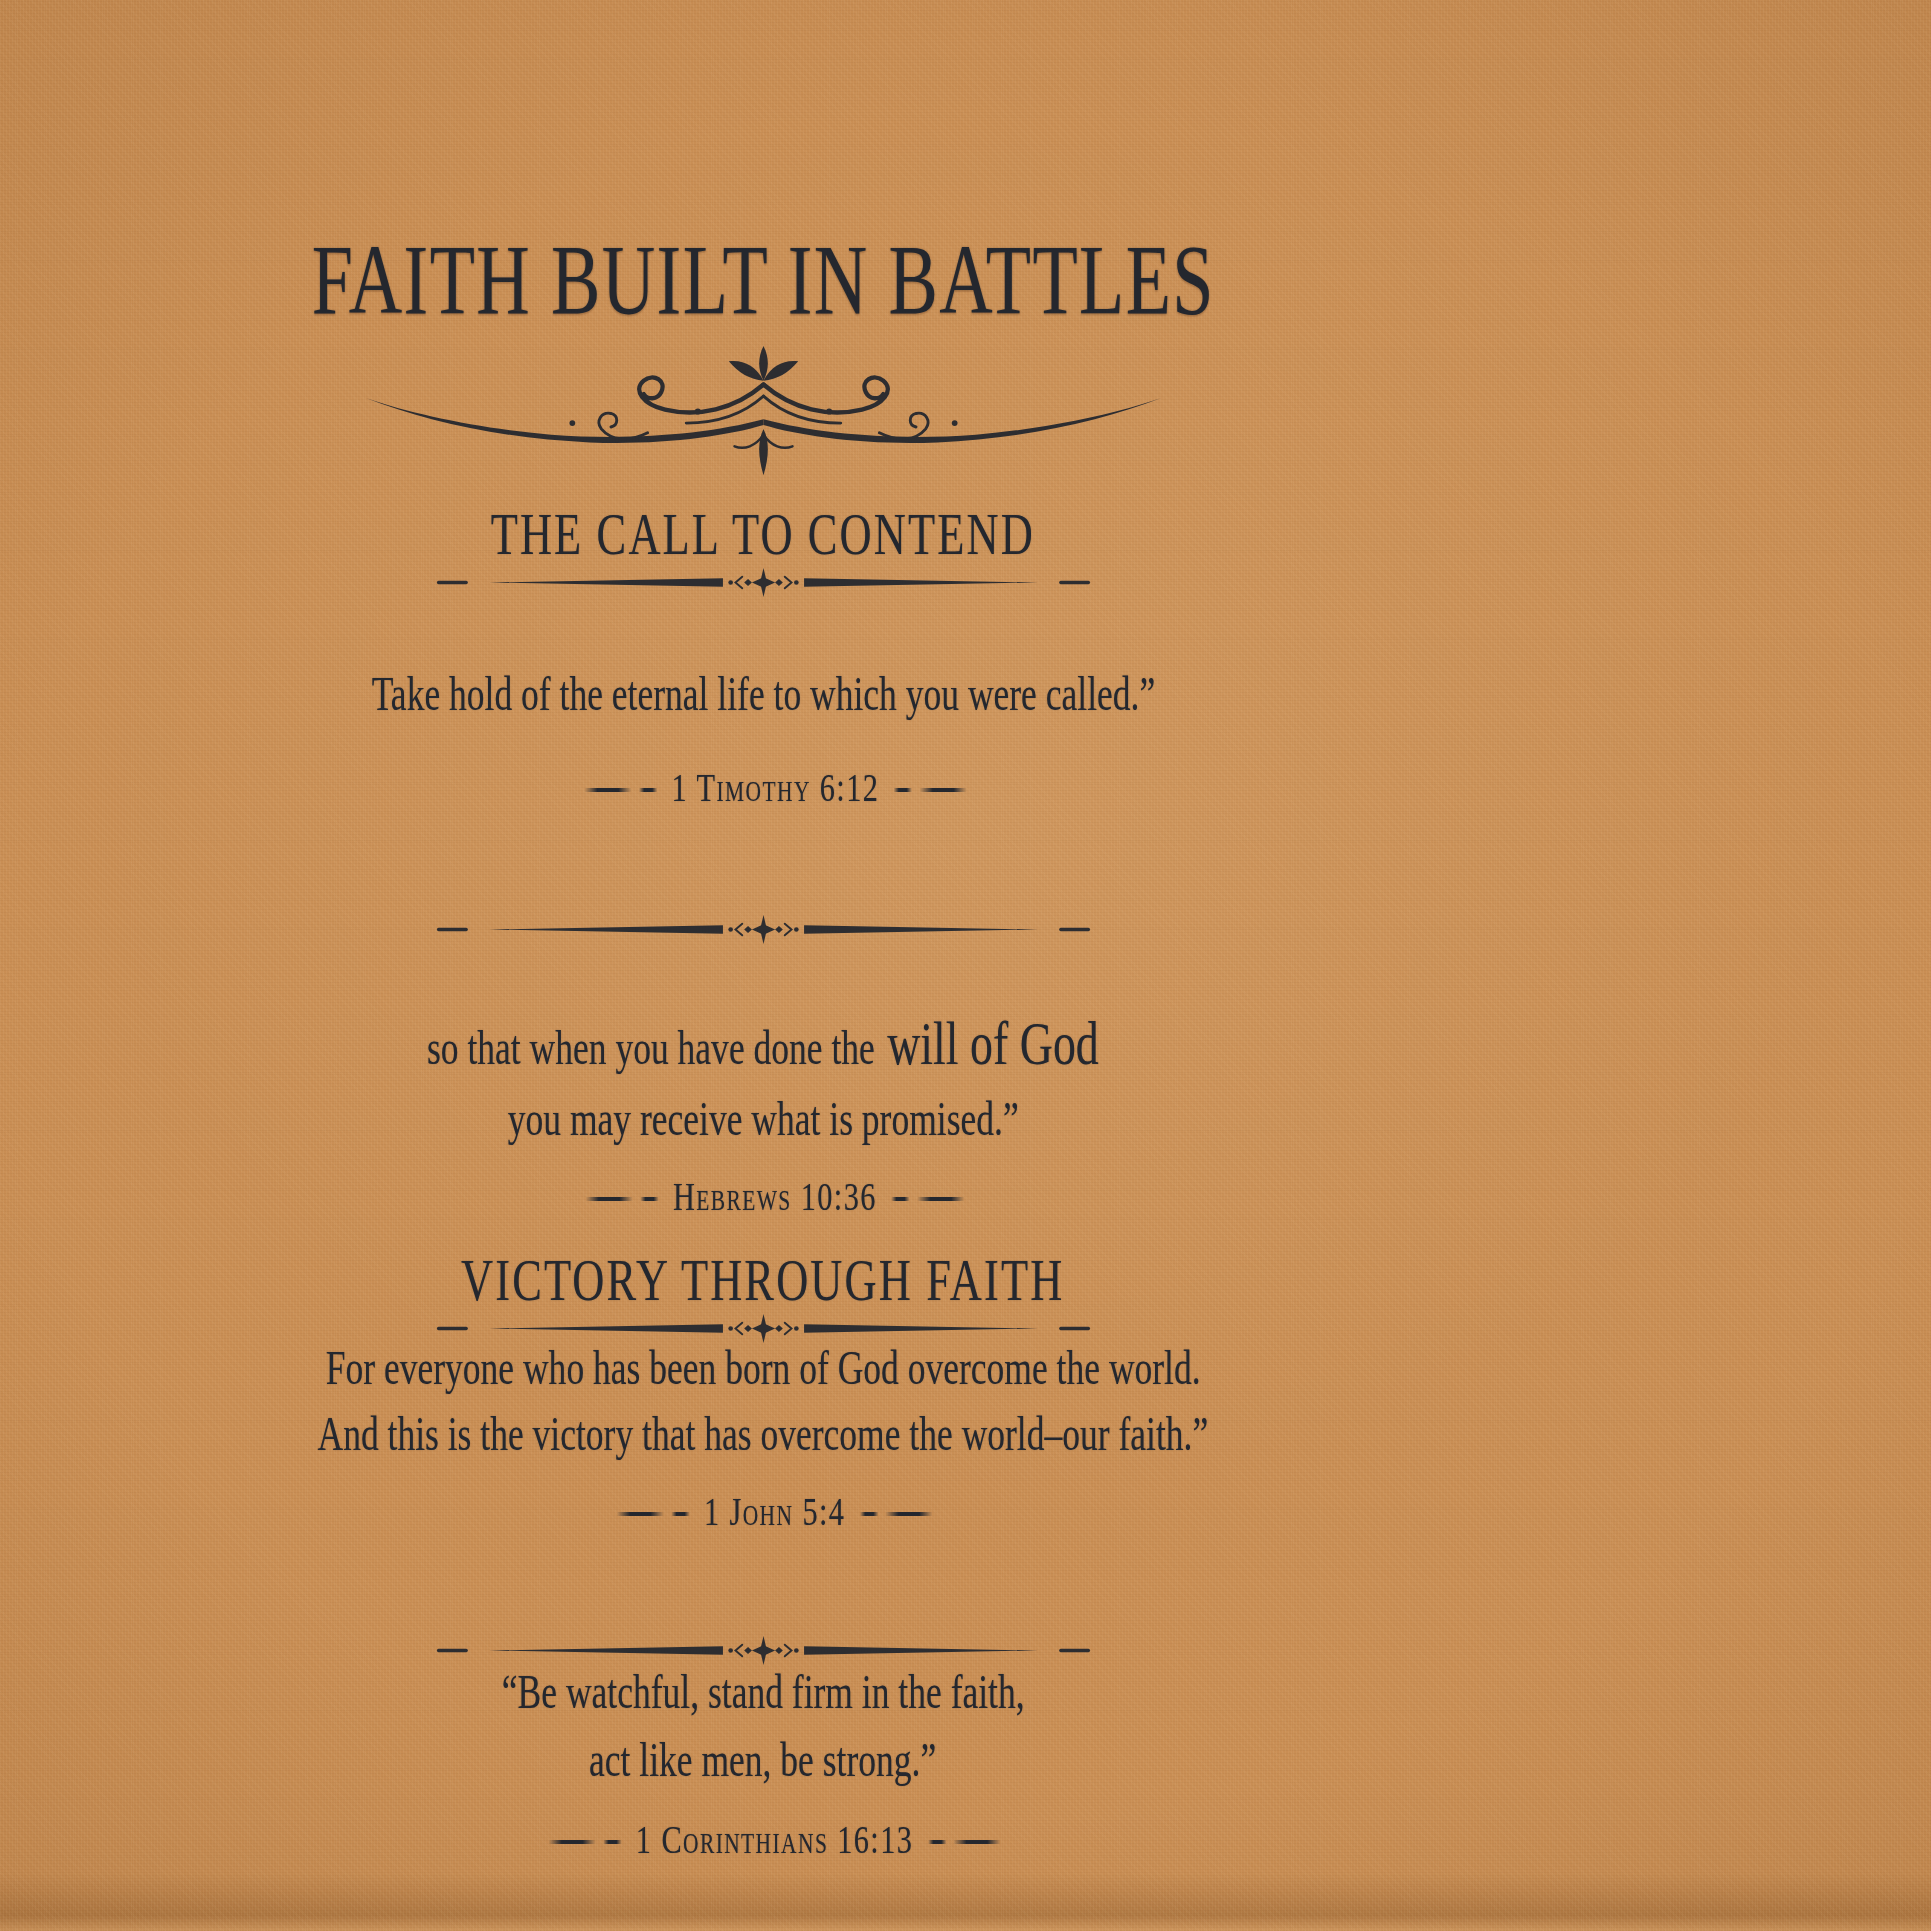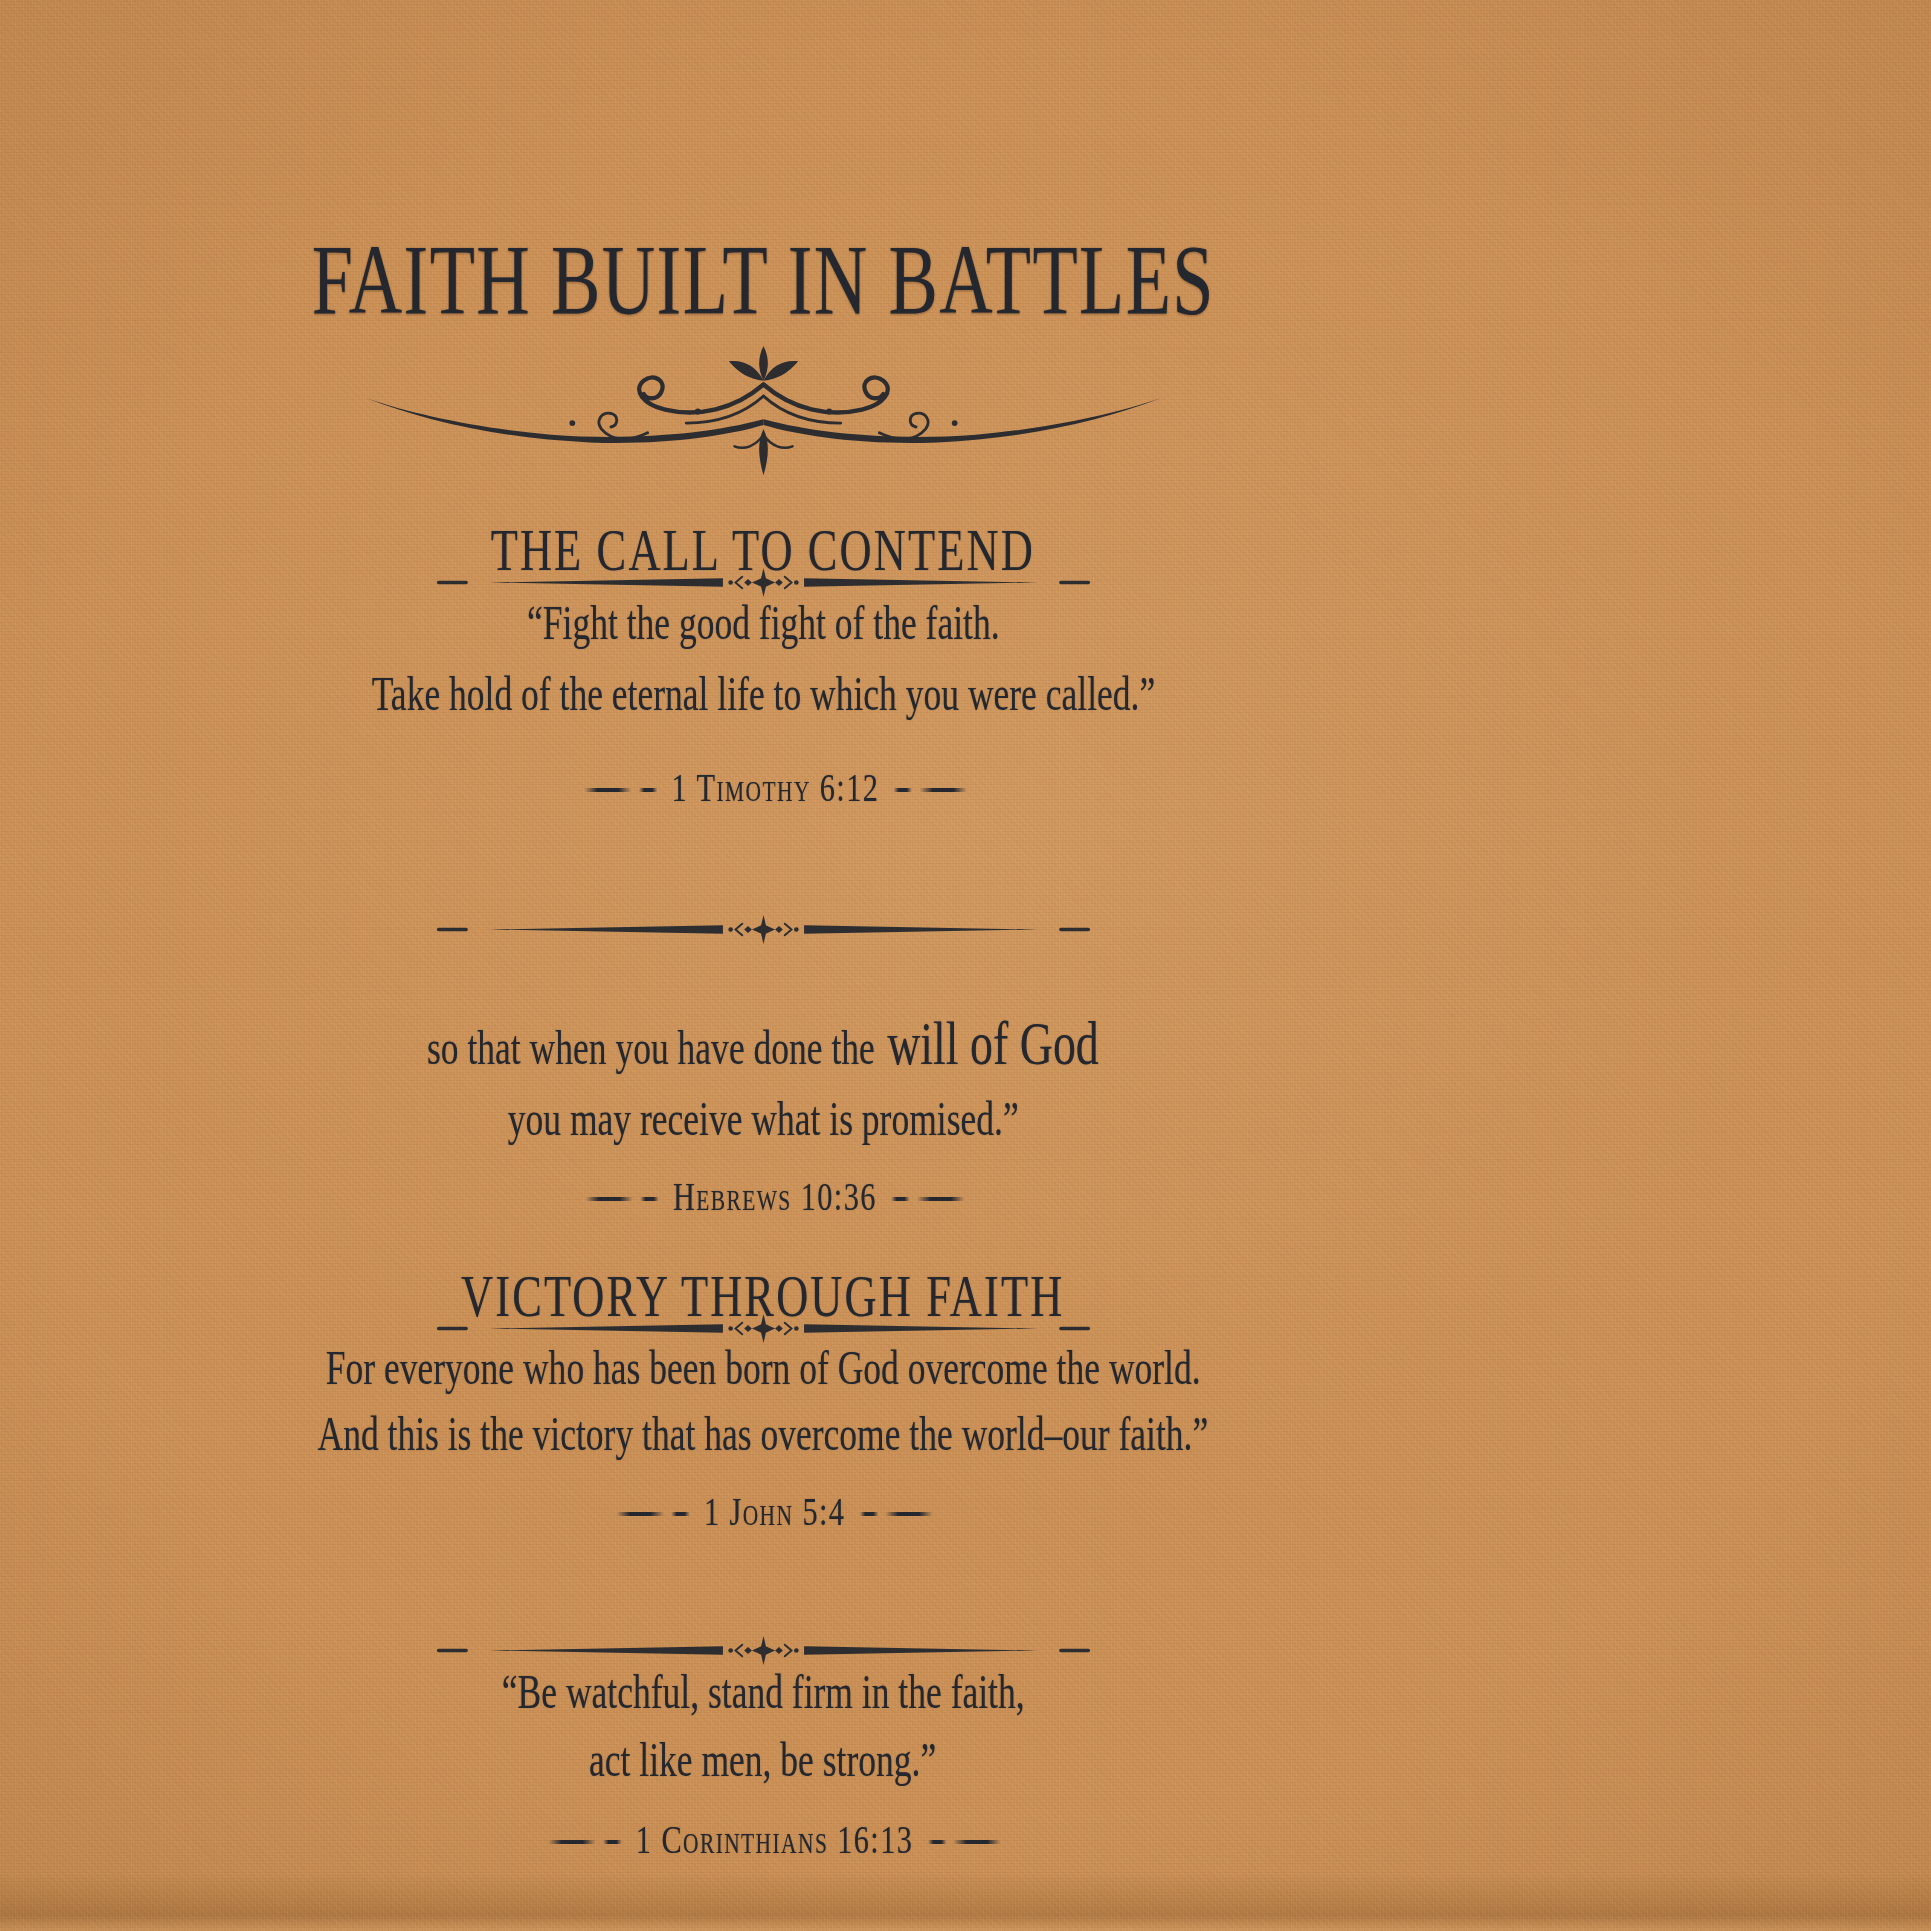--- a/index.html
+++ b/index.html
@@ -42,21 +42,20 @@
     line-height: 1;
     letter-spacing: 1.9px;
     text-shadow: 0 0 1.9px rgba(30,33,40,0.45), 0 1.9px 1.9px rgba(70,35,5,0.18);
   }
 
   .heading {
     font-size: 60px;
     line-height: 1;
     letter-spacing: 2.9px;
     text-shadow: 0 0 1.4px rgba(30,33,40,0.45);
-    margin-top: 16px;
   }
 
   .quote {
     font-size: 48px;
     line-height: 1;
     text-shadow: 0 0 1.4px rgba(30,33,40,0.4);
   }
   .quote-em {
     font-size: 62px;
     margin-left: 0.27em;
@@ -137,23 +136,20 @@
         <polygon points="352,18 356,14.5 360,18 356,21.5"></polygon>
         <polygon points="340,3 343.5,18 340,33 336.5,18"></polygon>
         <polygon points="328,18 340,12.5 352,18 340,23.5"></polygon>
       </g>
       <g fill="none" stroke="#24272e" stroke-width="2" stroke-linecap="round">
         <path d="M318 12 L311 18 L318 24"></path>
         <path d="M362 12 L369 18 L362 24"></path>
       </g>
     </svg>
   </div>
-  <div class="row quote" style="top:599px">
-    <span class="scale">“Fight the good fight of the faith.</span>
-  </div>
   <div class="row quote" style="top:670px">
     <span class="scale">Take hold of the eternal life to which you were called.”</span>
   </div>
   <div class="row reference" style="top:767px">
     <span class="scale">
       <span class="dash dash-long"></span><span class="dash dash-short"></span><span class="ref-text">1 Timothy 6:12</span><span class="dash dash-short"></span><span class="dash dash-long"></span>
     </span>
   </div>
 
   <div class="row" style="top:912px">

